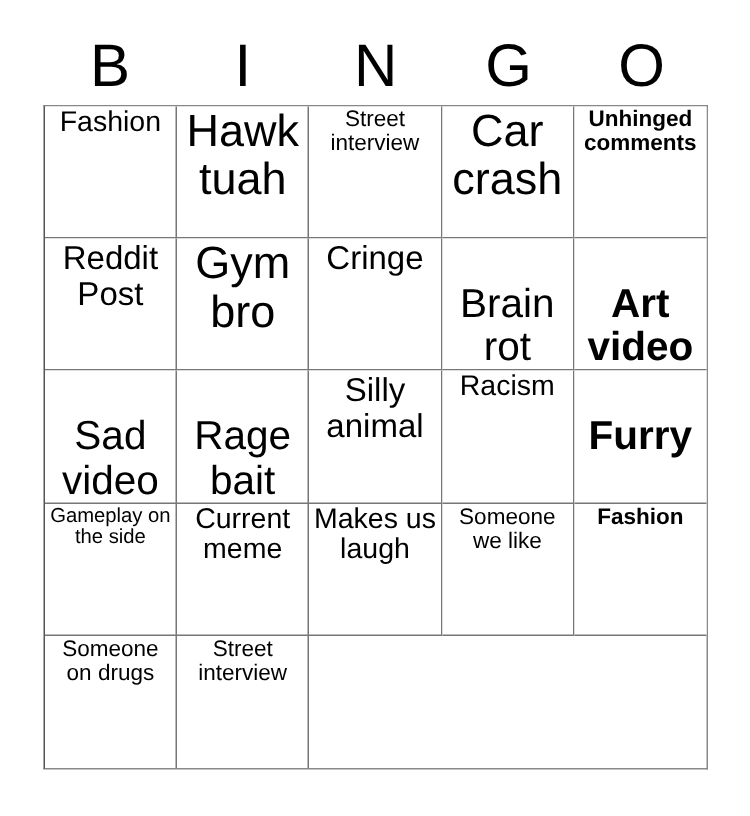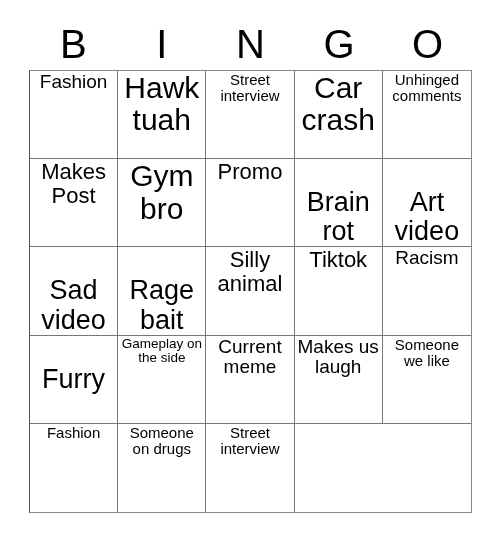--- a/index.html
+++ b/index.html
@@ -56,20 +56,21 @@
     align-items: flex-start;
     justify-content: center;
     text-align: center;
     color: #000000;
     padding: 1px 2px;
     overflow: hidden;
     background: #ffffff;
   }
   .cell:nth-child(5n) {
     border-right: none;
+    font-weight: bold;
   }
   .cell:nth-child(n+21) {
     border-bottom: none;
   }
   .cell-text {
     display: block;
     width: 100%;
     line-height: 1.08;
     word-wrap: break-word;
   }
@@ -104,46 +105,43 @@
         <span class="cell-text fs-xs">Street interview</span>
       </div>
     <div class="cell">
         <span class="cell-text fs-xl">Car crash</span>
       </div>
     <div class="cell">
         <span class="cell-text fs-xs">Unhinged comments</span>
       </div>
 
     <div class="cell">
-        <span class="cell-text fs-md">Makes Post</span>
+        <span class="cell-text fs-md">Reddit Post</span>
       </div>
     <div class="cell">
         <span class="cell-text fs-xl">Gym bro</span>
       </div>
     <div class="cell">
-        <span class="cell-text fs-md">Promo</span>
+        <span class="cell-text fs-md">Cringe</span>
       </div>
     <div class="cell">
         <span class="cell-text fs-lg">Brain rot</span>
       </div>
     <div class="cell">
         <span class="cell-text fs-lg">Art video</span>
       </div>
 
     <div class="cell">
         <span class="cell-text fs-lg">Sad video</span>
       </div>
     <div class="cell">
         <span class="cell-text fs-lg">Rage bait</span>
       </div>
     <div class="cell">
         <span class="cell-text fs-md">Silly animal</span>
-      </div>
-    <div class="cell">
-        <span class="cell-text fs-md">Tiktok</span>
       </div>
     <div class="cell">
         <span class="cell-text fs-sm">Racism</span>
       </div>
 
     <div class="cell">
         <span class="cell-text fs-lg">Furry</span>
       </div>
     <div class="cell">
         <span class="cell-text fs-xxs">Gameplay on the side</span>

